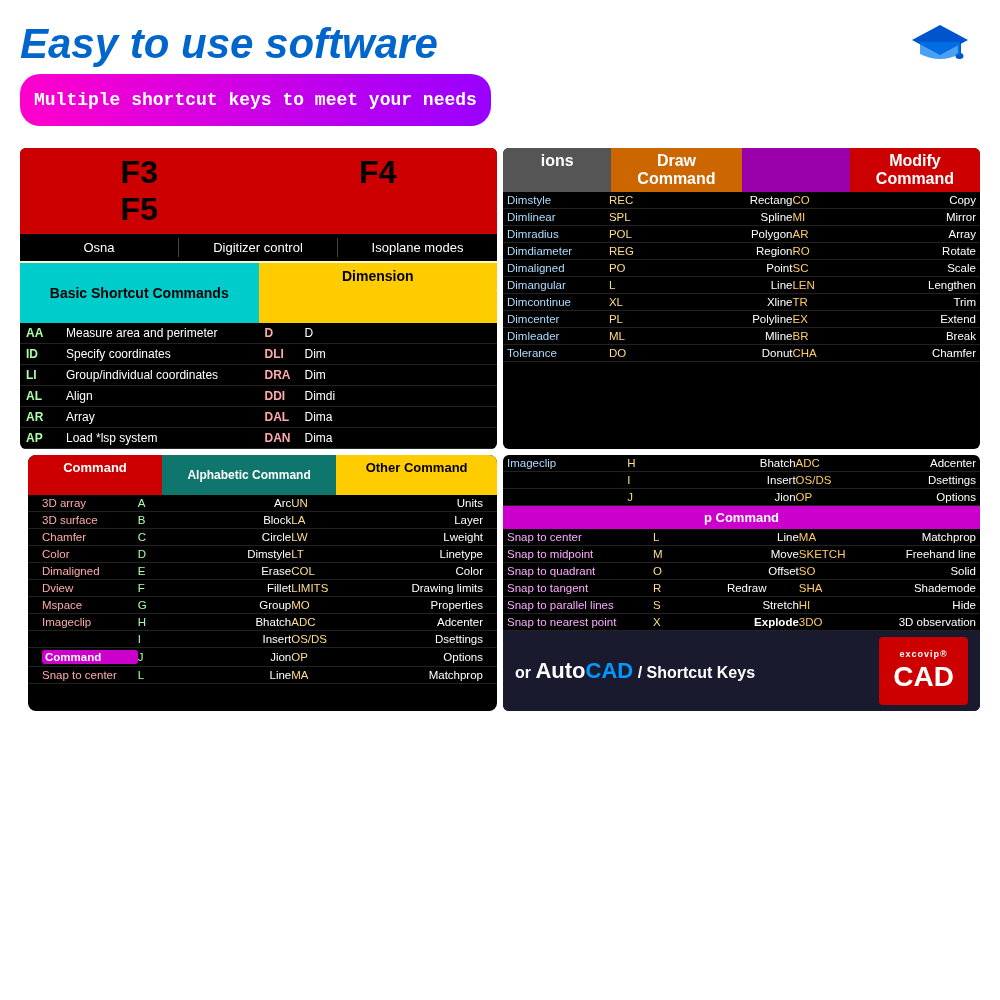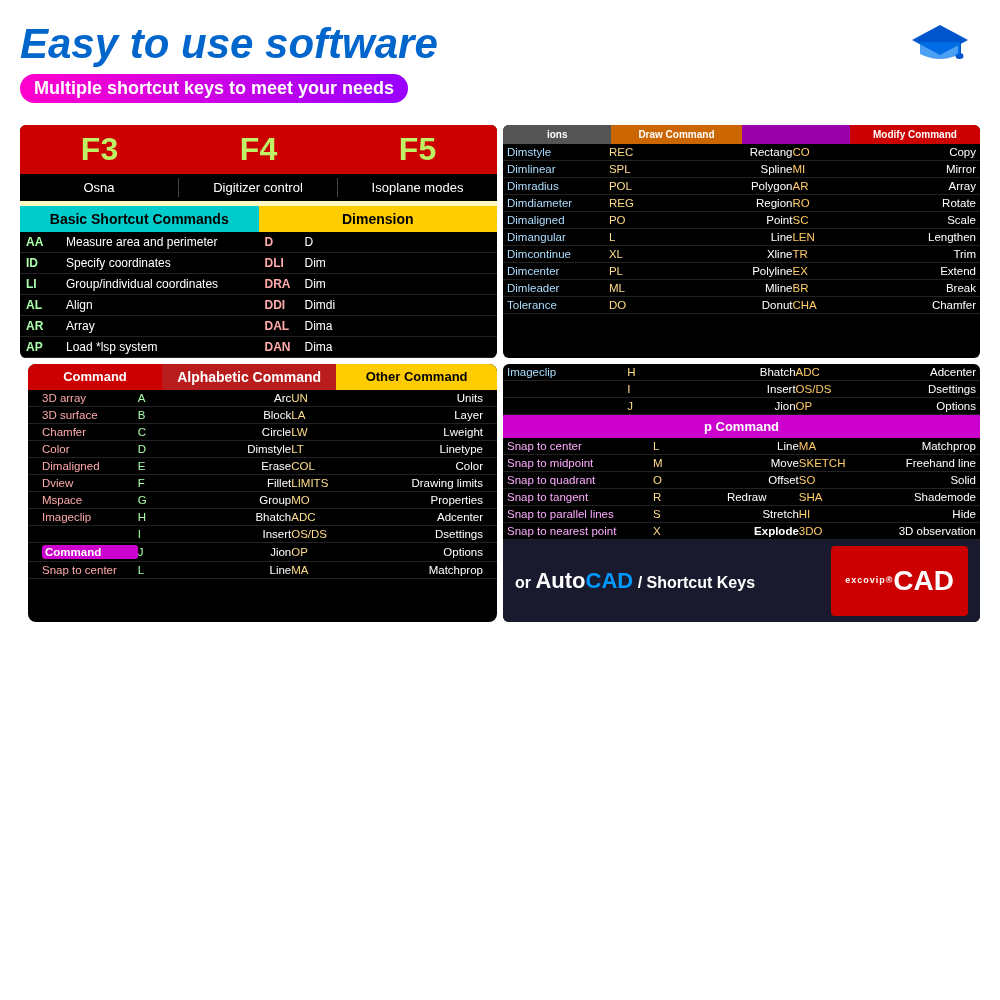--- a/index.html
+++ b/index.html
@@ -25,23 +25,24 @@
       color: #0066cc;
       font-style: italic;
       margin-bottom: 6px;
     }
     .subtitle-badge {
       display: inline-block;
       background: linear-gradient(to right, #ff00cc, #9900ff);
       color: white;
       font-size: 18px;
       font-weight: bold;
-      padding: 4px 14px;
+      padding: 16px 14px;
       border-radius: 20px;
       margin-bottom: 12px;
+      font-family: Liberation Mono, monospace;
     }
     .logo-icon {
       position: absolute;
       top: 20px;
       right: 30px;
       width: 60px;
       height: 50px;
     }
     .logo-icon svg {
       width: 60px;
@@ -55,53 +56,53 @@
     }
     
     .card-top-left {
       background: #000;
       border-radius: 6px;
       overflow: hidden;
     }
     .fn-header {
       background: #cc0000;
       display: grid;
-      grid-template-columns: 1fr 1fr 1fr;
-      color: #bef264;
+      grid-template-columns: 1fr 1fr;
+      color: #000000;
       font-size: 32px;
       font-weight: bold;
       text-align: center;
       padding: 6px 0;
     }
     .fn-desc {
       display: grid;
       grid-template-columns: 1fr 1fr 1fr;
       color: white;
       font-size: 13px;
       text-align: center;
-      border-bottom: 5px solid #fef9c3;
+      border-bottom: 2px solid #fef9c3;
       padding: 4px 0;
     }
     .fn-desc span {
       border-right: 1px solid #444;
       padding: 2px 4px;
     }
     .fn-desc span:last-child { border-right: none; }
     .basic-header {
       display: grid;
       grid-template-columns: 1fr 1fr;
       gap: 0;
     }
     .basic-header-left {
       background: #00cccc;
       color: black;
       font-weight: bold;
       font-size: 14px;
       text-align: center;
-      padding: 5px;
+      padding: 22px;
     }
     .basic-header-right {
       background: #ffcc00;
       color: black;
       font-weight: bold;
       font-size: 14px;
       text-align: center;
       padding: 5px;
     }
     .basic-rows {
@@ -134,21 +135,21 @@
 
     
     .card-top-right {
       background: #000;
       border-radius: 6px;
       overflow: hidden;
     }
     .tr-header {
       display: grid;
       grid-template-columns: 1fr 1.2fr 1fr 1.2fr;
-      font-size: 10px;
+      font-size: 16px;
       font-weight: bold;
       text-align: center;
     }
     .tr-h1 { background: #555; color: white; padding: 4px 2px; }
     .tr-h2 { background: #cc6600; color: white; padding: 4px 16px; }
     .tr-h3 { background: #9900aa; color: white; padding: 4px 2px; }
     .tr-h4 { background: #cc0000; color: white; padding: 4px 2px; }
     .tr-rows {
       display: flex;
       flex-direction: column;
@@ -173,21 +174,21 @@
       background: #000;
       border-radius: 8px;
       overflow: hidden;
       margin-left: 8px;
     }
     .bl-header {
       display: grid;
       grid-template-columns: 1fr 1.3fr 1.2fr;
     }
     .bl-h1 { background: #cc0000; color: white; font-weight: bold; font-size: 13px; text-align: center; padding: 5px 2px; }
-    .bl-h2 { background: #b91c1c; color: white; font-weight: bold; font-size: 14px; text-align: center; padding: 5px 2px; }
+    .bl-h2 { background: #0f766e; color: white; font-weight: bold; font-size: 12px; text-align: center; padding: 13px 2px; }
     .bl-h3 { background: #ffcc00; color: black; font-weight: bold; font-size: 13px; text-align: center; padding: 5px 2px; }
     .bl-rows {
       display: flex;
       flex-direction: column;
     }
     .bl-row {
       display: grid;
       grid-template-columns: 1fr 0.3fr 1.3fr 0.8fr 1.2fr;
       color: white;
       font-size: 11.5px;
@@ -257,24 +258,24 @@
     .footer-text {
       color: white;
       font-size: 16px;
       font-weight: bold;
     }
     .excovip-box {
       background: #cc0000;
       color: white;
       font-weight: 900;
       font-size: 28px;
-      padding: 19px 14px;
+      padding: 12px 14px;
       border-radius: 4px;
       display: flex;
-      flex-direction: row;
+      flex-direction: column;
       align-items: center;
     }
     .excovip-logo {
       font-size: 9px;
       letter-spacing: 1px;
       margin-bottom: 2px;
     }
   </style>
 </head>
 <body>

